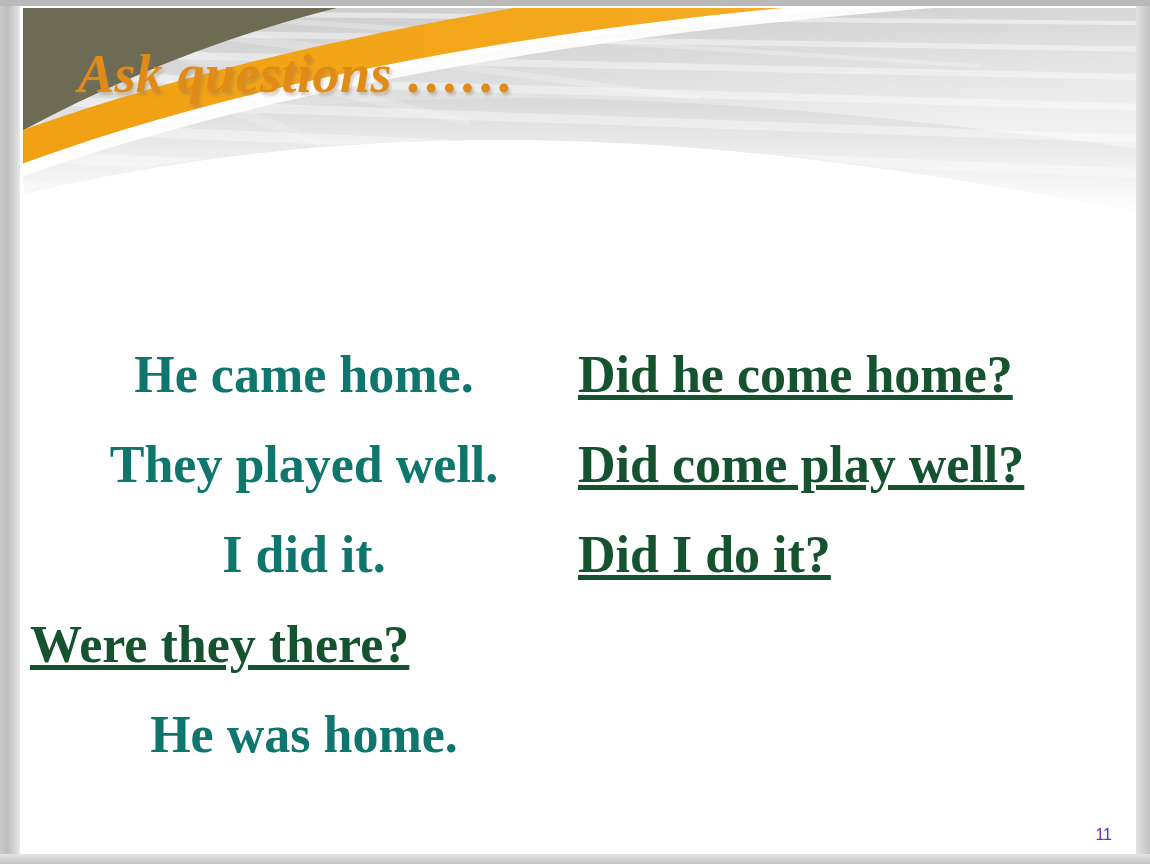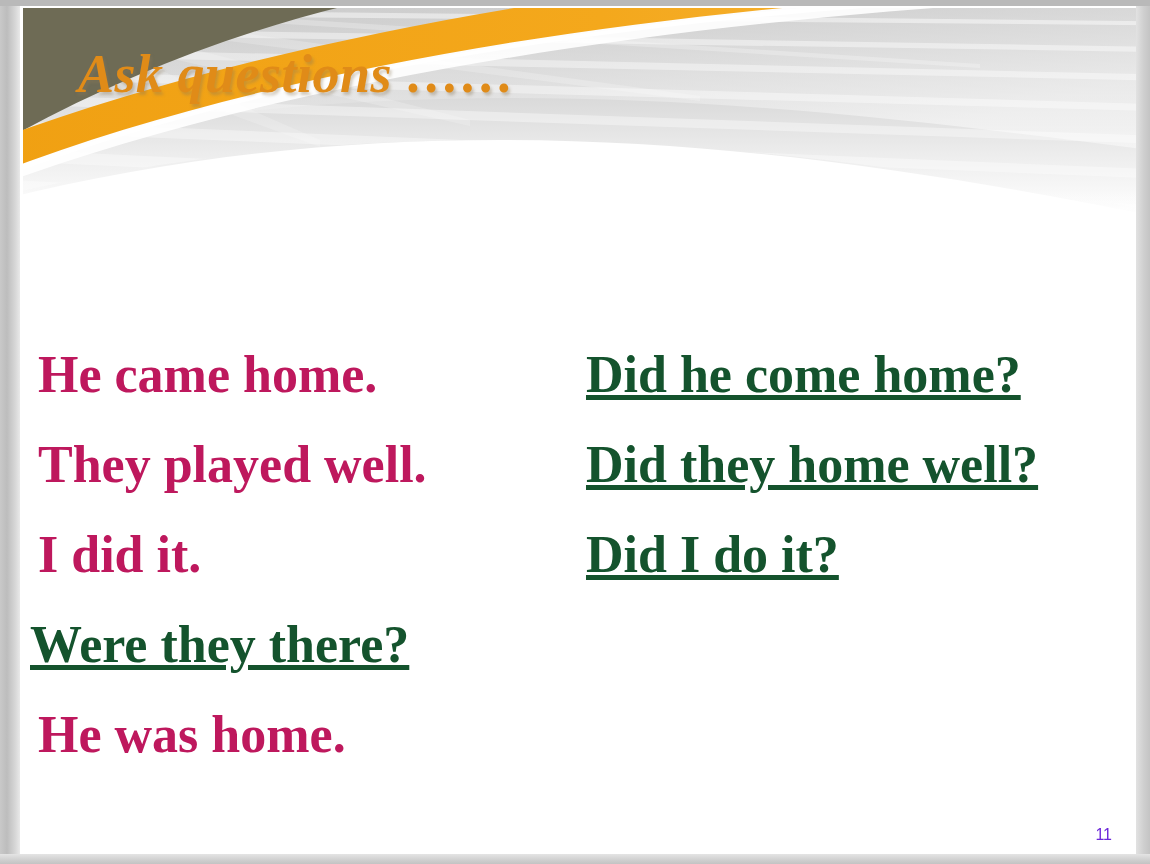--- a/index.html
+++ b/index.html
@@ -12,20 +12,21 @@
     font-family: "Liberation Serif", serif;
   }
 
   
   .slide {
     position: relative;
     width: 1150px;
     height: 864px;
     overflow: hidden;
     background: #ffffff;
+    text-align: center;
   }
 
   
   .frame-left {
     position: absolute;
     left: 0; top: 0;
     width: 20px; height: 864px;
     background: linear-gradient(to right, #c9c9c9 0%, #bdbdbd 35%, #d6d6d6 75%, #e9e9e9 100%);
     z-index: 7;
   }
@@ -115,22 +116,21 @@
   }
   .cell {
     font-family: "Liberation Serif", "DejaVu Serif", serif;
     font-weight: bold;
     font-size: 52px;
     line-height: 90px;
     white-space: nowrap;
   }
   .cell.statement {
     width: 548px;
-    color: #be185d;
-    margin-left: 8px;
+    color: #0f766e;
   }
   .cell.question {
     color: #14532d;
     text-decoration: underline;
   }
 
   
   .page-number {
     position: absolute;
     right: 38px;
@@ -208,21 +208,21 @@
 
   <div class="content">
 
     <div class="row">
       <div class="cell statement">He came home.</div>
       <div class="cell question">Did he come home?</div>
     </div>
 
     <div class="row">
       <div class="cell statement">They played well.</div>
-      <div class="cell question">Did they home well?</div>
+      <div class="cell question">Did come play well?</div>
     </div>
 
     <div class="row">
       <div class="cell statement">I did it.</div>
       <div class="cell question">Did I do it?</div>
     </div>
 
     <div class="row">
       <div class="cell question">Were they there?</div>
     </div>

